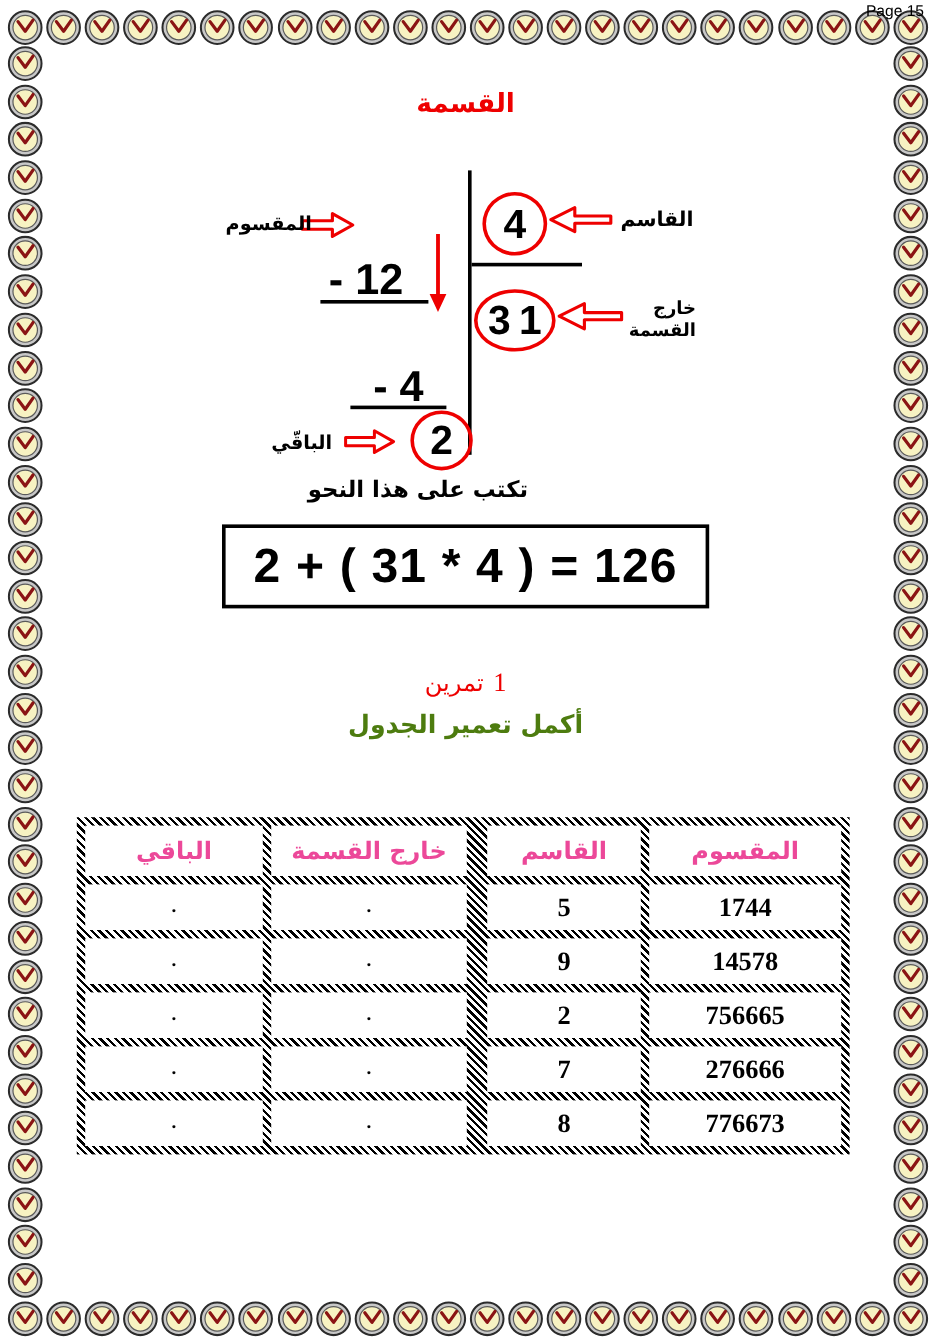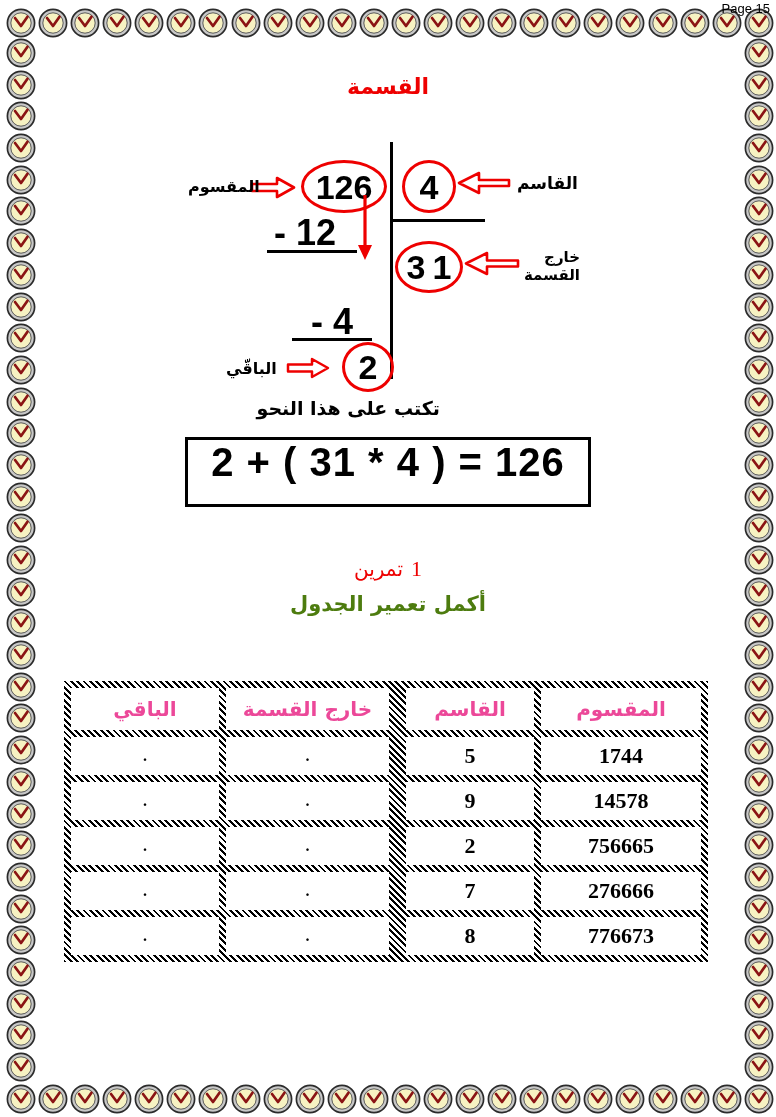--- a/index.html
+++ b/index.html
@@ -50,21 +50,21 @@
   .red-digit{color:#ee0000;}
   .arrow-svg{position:absolute;display:block;}
 
   
   .caption{
     position:absolute;left:210px;top:397px;width:230px;text-align:right;
     font-size:19px;font-weight:bold;color:#000;direction:rtl;white-space:nowrap;
   }
   .equation-box{
     position:absolute;left:185px;top:437px;width:400px;height:64px;
-    border:3px solid #000;display:flex;align-items:flex-start;justify-content:center;
+    border:3px solid #000;display:flex;align-items:center;justify-content:center;
   }
   .equation-text{
     direction:ltr;font-family:"Liberation Sans","DejaVu Sans",sans-serif;
     font-weight:bold;font-size:40px;color:#000;letter-spacing:1px;white-space:pre;
   }
 
   
   .exercise-title{
     position:absolute;top:556px;left:0;width:776px;
     display:flex;justify-content:center;align-items:baseline;gap:8px;
@@ -687,23 +687,20 @@
 
 <div class="doc-title">القسمة</div>
 
 <div class="figure">
 
   <div class="blk-line" style="left:240px;top:7px;width:3px;height:237px;"></div>
   <div class="blk-line" style="left:243px;top:84px;width:92px;height:3px;"></div>
   <div class="blk-line" style="left:117px;top:115px;width:90px;height:3px;"></div>
   <div class="blk-line" style="left:142px;top:203px;width:80px;height:3px;"></div>
 
-  <div class="red-ellipse" style="left:151px;top:25px;width:80px;height:47px;">
-    <span class="inner-num">126</span>
-  </div>
   <svg class="arrow-svg" style="left:100px;top:41px;" width="46" height="23" viewBox="0 0 46 23">
     <path d="M2,8 H27 V2 L44,11.5 27,21 V15 H2 Z" fill="#fff" stroke="#ee0000" stroke-width="2.6" stroke-linejoin="round"></path>
   </svg>
   <div class="fig-label" style="left:38px;top:42px;">المقسوم</div>
 
   <div class="red-ellipse" style="left:252px;top:25px;width:48px;height:47px;">
     <span class="inner-num">4</span>
   </div>
   <svg class="arrow-svg" style="left:307px;top:36px;" width="54" height="24" viewBox="0 0 54 24">
     <path d="M52,9 H22 V2 L2,12 22,22 V15 H52 Z" fill="#fff" stroke="#ee0000" stroke-width="2.6" stroke-linejoin="round"></path>

